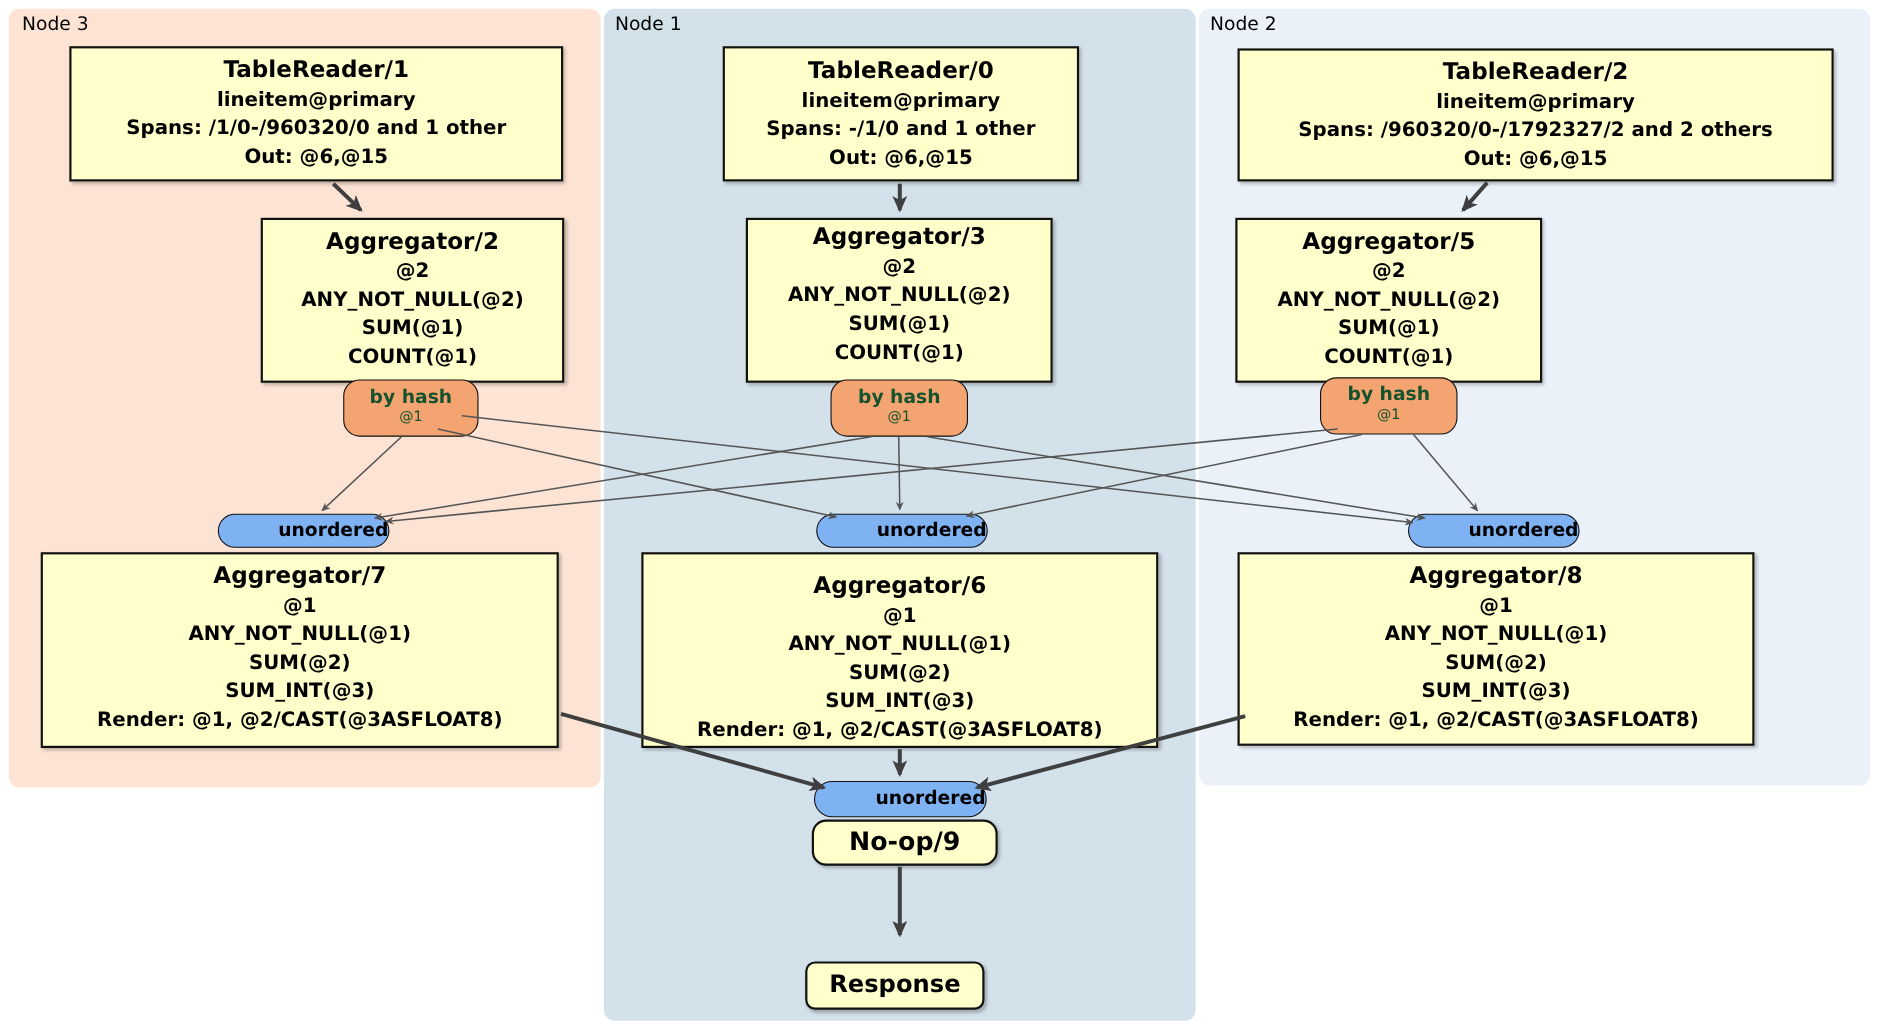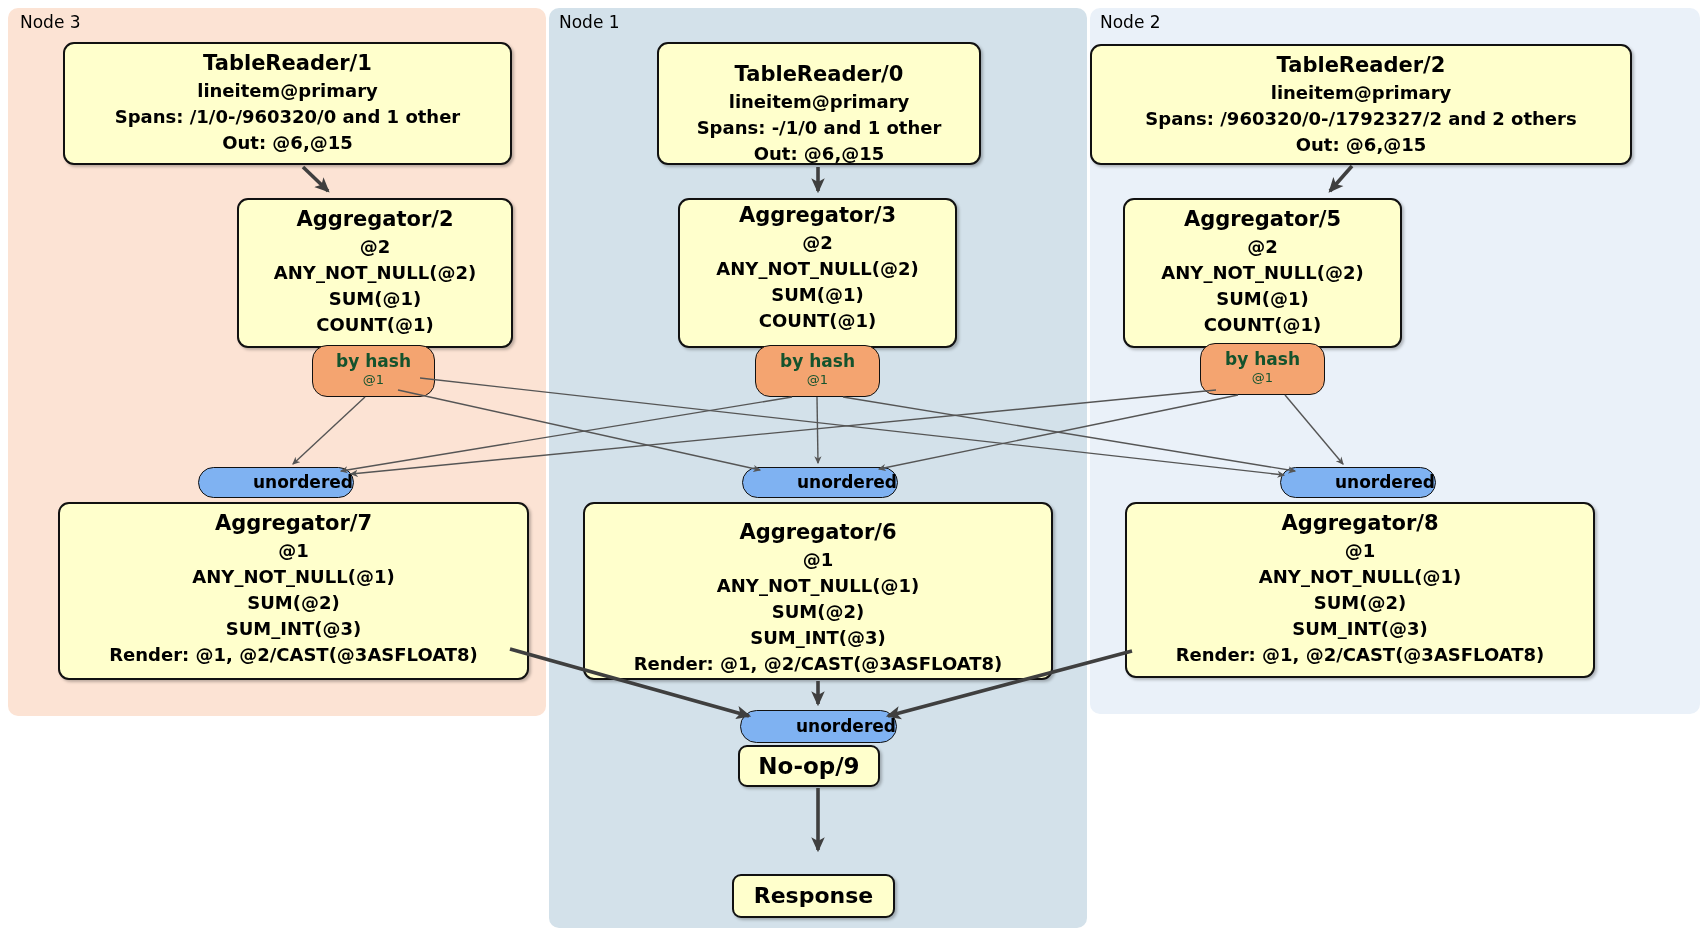--- a/index.html
+++ b/index.html
@@ -7,21 +7,21 @@
     position:relative;
     width:1708px;height:940px;
     font-family:"DejaVu Sans","Liberation Sans",sans-serif;
     background:#ffffff;
     overflow:hidden;
   }
   .region{position:absolute;border-radius:10px;}
   .region-label{position:absolute;font-size:17px;color:#000;}
   .pbox{
     position:absolute;background:#ffffcc;border:2px solid #111;
-    border-radius:11px;text-align:center;color:#000;
+    border-radius:0;text-align:center;color:#000;
     box-shadow:2px 2px 3px rgba(0,0,0,0.25);
     box-sizing:border-box;
   }
   .pbox .title{font-weight:bold;font-size:21px;line-height:29px;}
   .pbox .bline{font-size:18px;line-height:26px;white-space:nowrap;font-weight:bold;}
   .router{
     position:absolute;background:#f4a470;border:1.5px solid #111;
     border-radius:15px;text-align:center;color:#14532d;box-sizing:border-box;
   }
   .router .rlabel{font-weight:bold;font-size:17px;line-height:22px;padding-top:4px;}
@@ -68,30 +68,30 @@
     <div class="bline">COUNT(@1)</div>
   </div>
 
   <div class="router nodebox" style="left:312px;top:345px;width:123px;height:52px;">
     <div class="rlabel">by hash</div>
     <div class="rdetail">@1</div>
   </div>
 
   <div class="sync nodebox" style="left:198px;top:467px;width:156px;height:31px;line-height:28px;">unordered</div>
 
-  <div class="pbox nodebox" style="left:58px;top:502px;width:471px;height:178px;padding-top:5px;">
+  <div class="pbox nodebox" style="left:37px;top:502px;width:471px;height:178px;padding-top:5px;">
     <div class="title">Aggregator/7</div>
     <div class="bline">@1</div>
     <div class="bline">ANY_NOT_NULL(@1)</div>
     <div class="bline">SUM(@2)</div>
     <div class="bline">SUM_INT(@3)</div>
     <div class="bline">Render: @1, @2/CAST(@3ASFLOAT8)</div>
   </div>
 
-  <div class="pbox nodebox" style="left:657px;top:42px;width:324px;height:123px;padding-top:16px;">
+  <div class="pbox nodebox" style="left:657px;top:42px;width:324px;height:123px;padding-top:6px;">
     <div class="title">TableReader/0</div>
     <div class="bline">lineitem@primary</div>
     <div class="bline">Spans: -/1/0 and 1 other</div>
     <div class="bline">Out: @6,@15</div>
   </div>
 
   <div class="pbox nodebox" style="left:678px;top:198px;width:279px;height:150px;padding-top:1px;">
     <div class="title">Aggregator/3</div>
     <div class="bline">@2</div>
     <div class="bline">ANY_NOT_NULL(@2)</div>
@@ -108,21 +108,21 @@
 
   <div class="pbox nodebox" style="left:583px;top:502px;width:470px;height:178px;padding-top:14px;">
     <div class="title">Aggregator/6</div>
     <div class="bline">@1</div>
     <div class="bline">ANY_NOT_NULL(@1)</div>
     <div class="bline">SUM(@2)</div>
     <div class="bline">SUM_INT(@3)</div>
     <div class="bline">Render: @1, @2/CAST(@3ASFLOAT8)</div>
   </div>
 
-  <div class="pbox nodebox" style="left:1090px;top:44px;width:542px;height:121px;padding-top:5px;">
+  <div class="pbox nodebox" style="left:1125px;top:44px;width:542px;height:121px;padding-top:5px;">
     <div class="title">TableReader/2</div>
     <div class="bline">lineitem@primary</div>
     <div class="bline">Spans: /960320/0-/1792327/2 and 2 others</div>
     <div class="bline">Out: @6,@15</div>
   </div>
 
   <div class="pbox nodebox" style="left:1123px;top:198px;width:279px;height:150px;padding-top:5px;">
     <div class="title">Aggregator/5</div>
     <div class="bline">@2</div>
     <div class="bline">ANY_NOT_NULL(@2)</div>
@@ -141,21 +141,21 @@
     <div class="title">Aggregator/8</div>
     <div class="bline">@1</div>
     <div class="bline">ANY_NOT_NULL(@1)</div>
     <div class="bline">SUM(@2)</div>
     <div class="bline">SUM_INT(@3)</div>
     <div class="bline">Render: @1, @2/CAST(@3ASFLOAT8)</div>
   </div>
 
   <div class="sync nodebox" style="left:740px;top:710px;width:157px;height:33px;line-height:30px;">unordered</div>
 
-  <div class="endbox nodebox" style="left:738px;top:745px;width:142px;height:42px;font-size:23px;line-height:38px;">No-op/9</div>
+  <div class="endbox nodebox" style="left:738px;top:745px;width:169px;height:42px;font-size:23px;line-height:38px;border-radius:13px;">No-op/9</div>
 
   <div class="endbox nodebox" style="left:732px;top:856px;width:163px;height:44px;font-size:22px;line-height:40px;margin-top:18px;">Response</div>
 
   <svg id="edges" width="1708" height="940" viewBox="0 0 1708 940">
     <defs>
       <marker id="arrThin" viewBox="0 0 10 10" refX="8.5" refY="5" markerWidth="8" markerHeight="8" markerUnits="userSpaceOnUse" orient="auto">
         <path d="M0,0.5 L10,5 L0,9.5 L3,5 z" fill="#555555"></path>
       </marker>
       <marker id="arrThick" viewBox="0 0 10 10" refX="8.5" refY="5" markerWidth="15" markerHeight="15" markerUnits="userSpaceOnUse" orient="auto">
         <path d="M0,0.5 L10,5 L0,9.5 L2.5,5 z" fill="#3f3f3f"></path>

